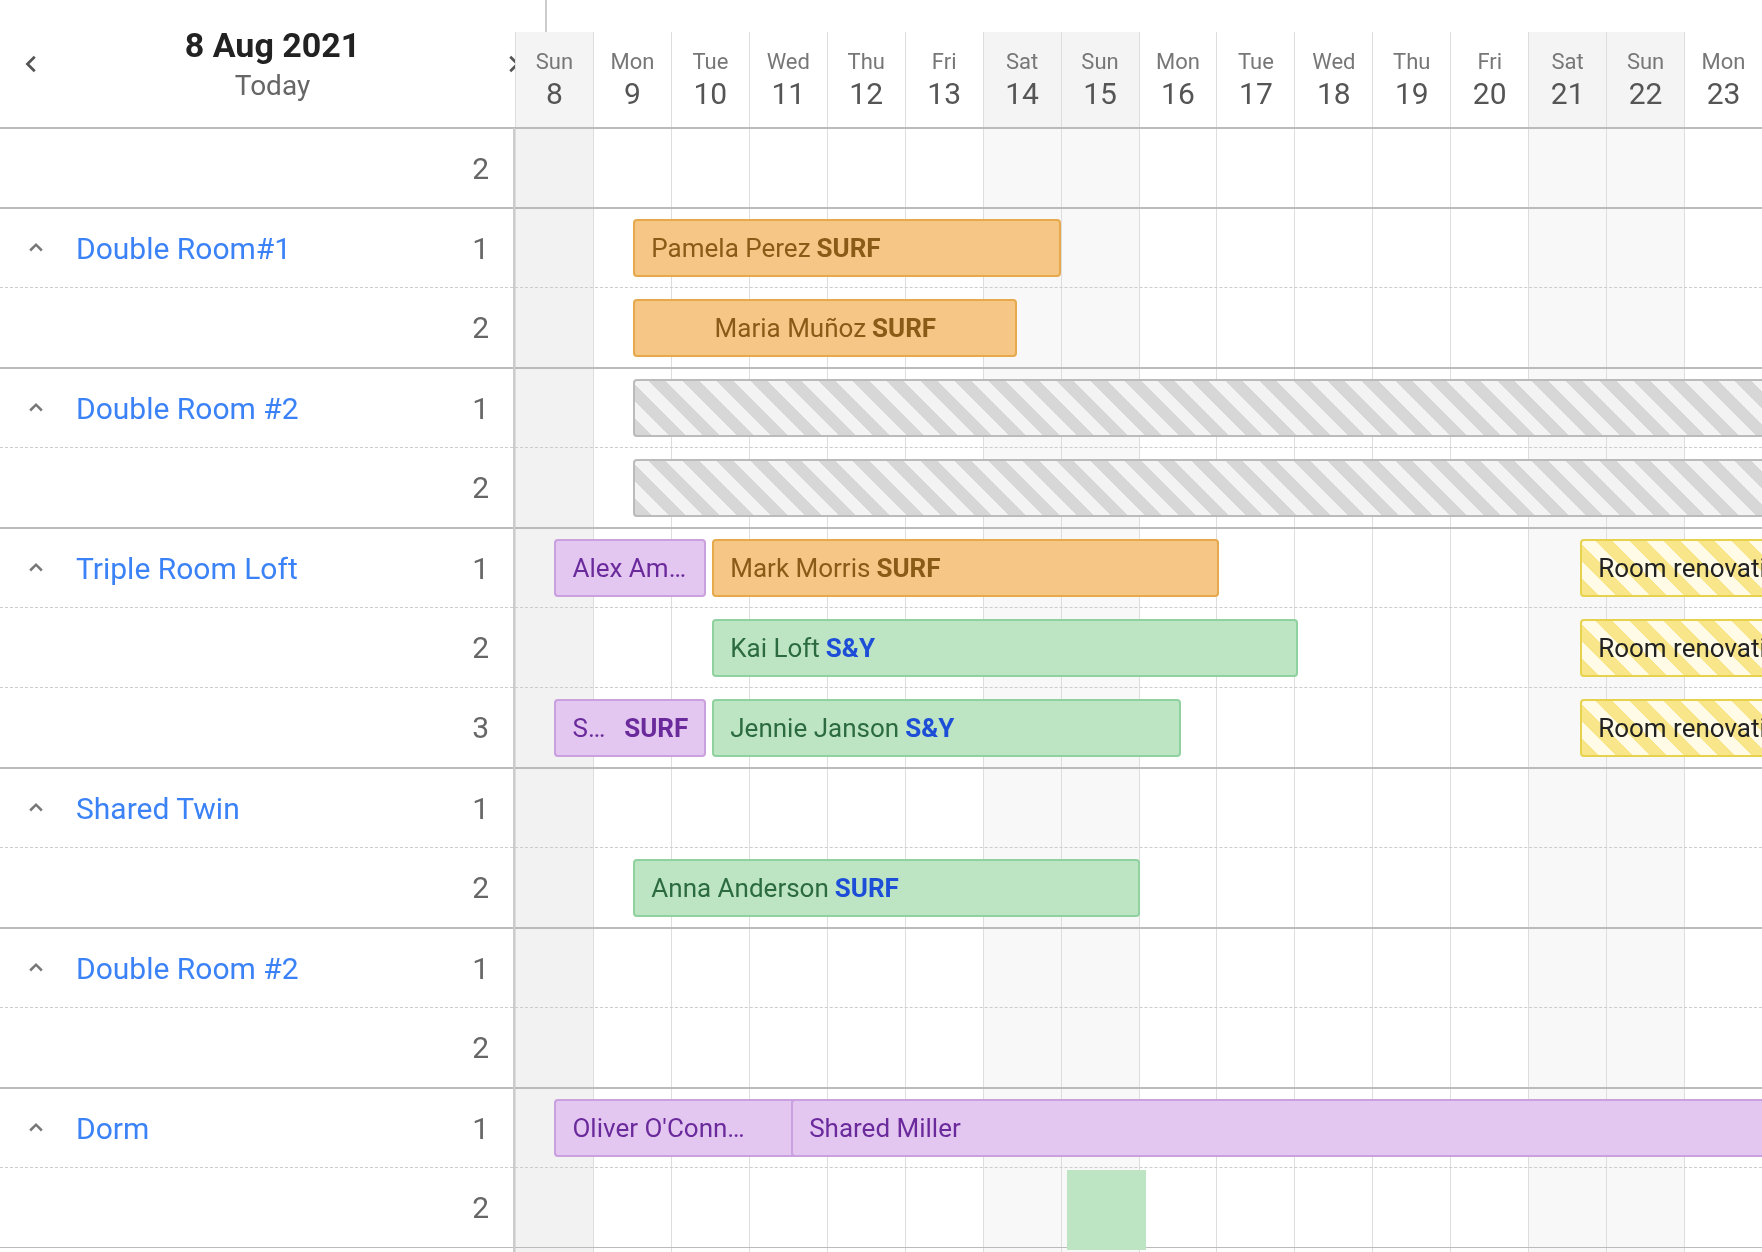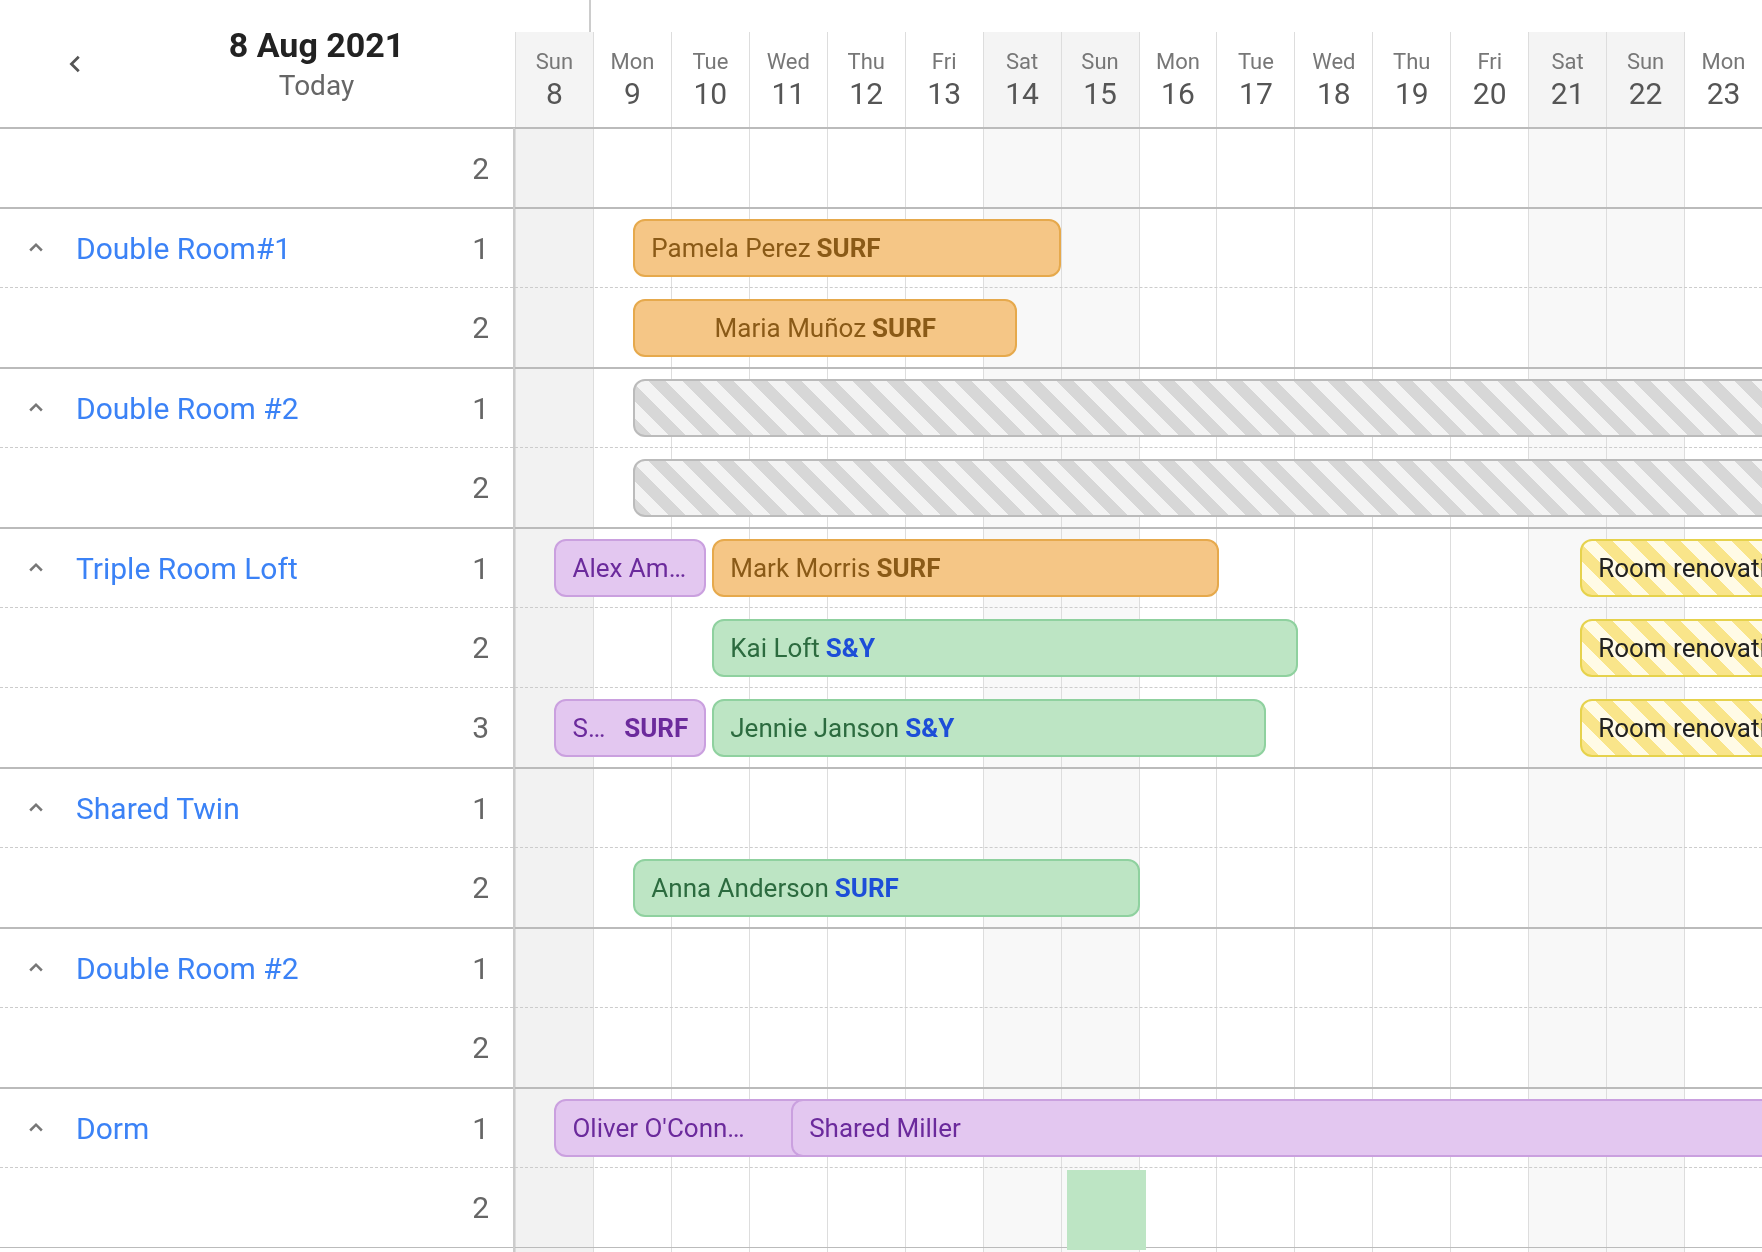--- a/index.html
+++ b/index.html
@@ -20,21 +20,20 @@
     display: flex;
     border-bottom: 1px solid #bbb;
   }
   .date-nav {
     width: 547px;
     display: flex;
     align-items: center;
     justify-content: space-between;
     padding: 0 10px;
     border-right: 2px solid #ccc;
-    margin-left: 44px;
   }
   .nav-arrow {
     width: 44px; height: 44px;
     display:flex; align-items:center; justify-content:center;
     cursor:pointer;
     color:#555;
   }
   .nav-arrow svg { width: 22px; height: 34px; }
   .date-title { text-align:center; }
   .date-title .date-main { font-size: 34px; font-weight: 700; color:#222; }
@@ -121,21 +120,21 @@
     width:24px; height:24px; color:#777;
     display:flex; align-items:center; justify-content:center;
     cursor:pointer;
   }
   .chevron svg { width:20px; height:20px; }
 
   
   .bar {
     position:absolute;
     top:10px; height:58px;
-    border-radius: 12px;
+    border-radius: 4px;
     display:flex; align-items:center;
     padding: 0 16px;
     font-size: 26px;
     white-space:nowrap; overflow:hidden;
     border: 2px solid transparent;
     cursor:pointer;
   }
   .bar .lbl { overflow:hidden; text-overflow:ellipsis; white-space:nowrap; }
   .bar .tag { font-weight:700; margin-left:6px; }
 
@@ -406,21 +405,21 @@
           <span class="lbl">Kai Loft</span>
           <span class="tag">S&amp;Y</span>
         </div>
         <div class="bar c-yellowhatch" style="left: 1065.15px; width: 270.15px; top: 491px;">
           <span class="lbl">Room renovation</span>
         </div>
         <div class="bar c-purple" style="left: 39.45px; width: 151.8px; top: 571px;">
           <span class="lbl">SRS</span>
           <span class="tag">SURF</span>
         </div>
-        <div class="bar c-green" style="left: 197.25px; width: 554px; top: 571px;">
+        <div class="bar c-green" style="left: 197.25px; width: 469px; top: 571px;">
           <span class="lbl">Jennie Janson</span>
           <span class="tag">S&amp;Y</span>
         </div>
         <div class="bar c-yellowhatch" style="left: 1065.15px; width: 270.15px; top: 571px;">
           <span class="lbl">Room renovation</span>
         </div>
         <div class="bar c-green" style="left: 118.35px; width: 506.85px; top: 731px;">
           <span class="lbl">Anna Anderson</span>
           <span class="tag">SURF</span>
         </div>

